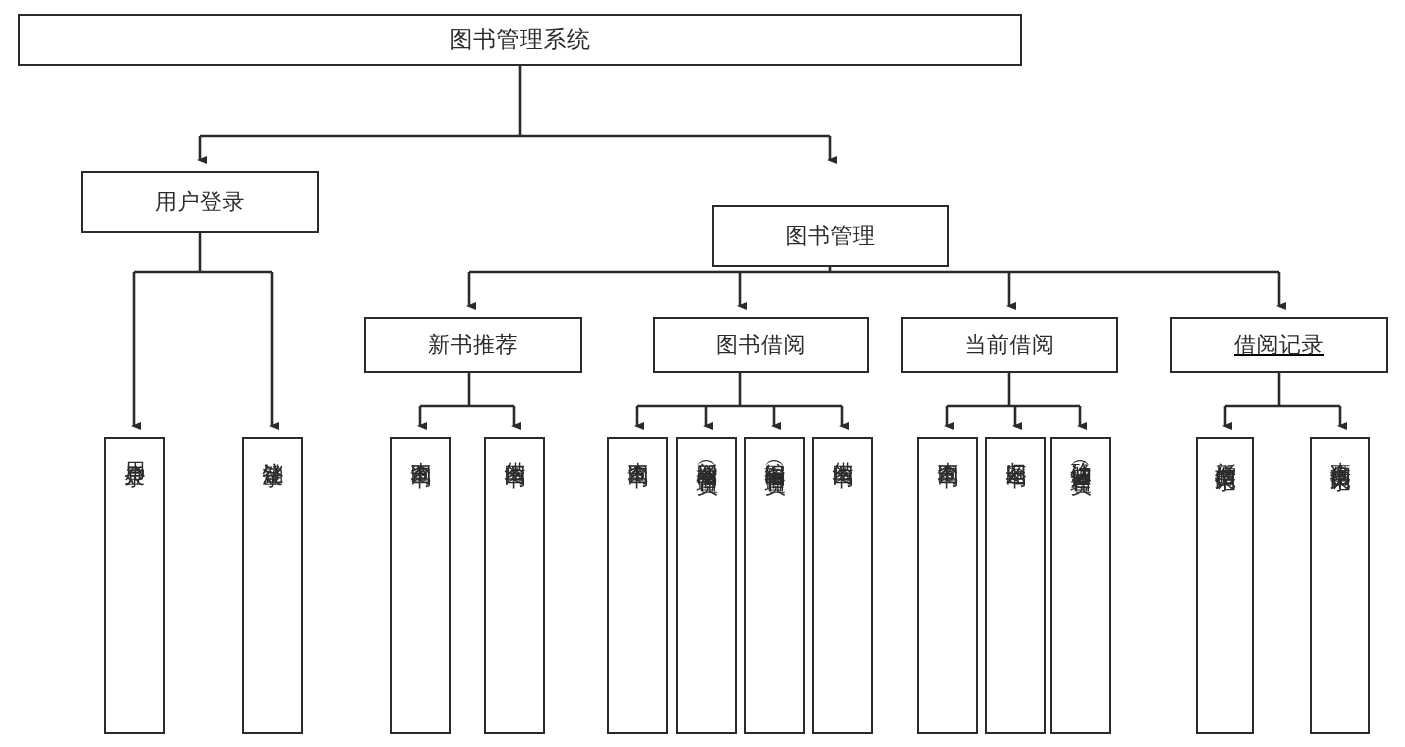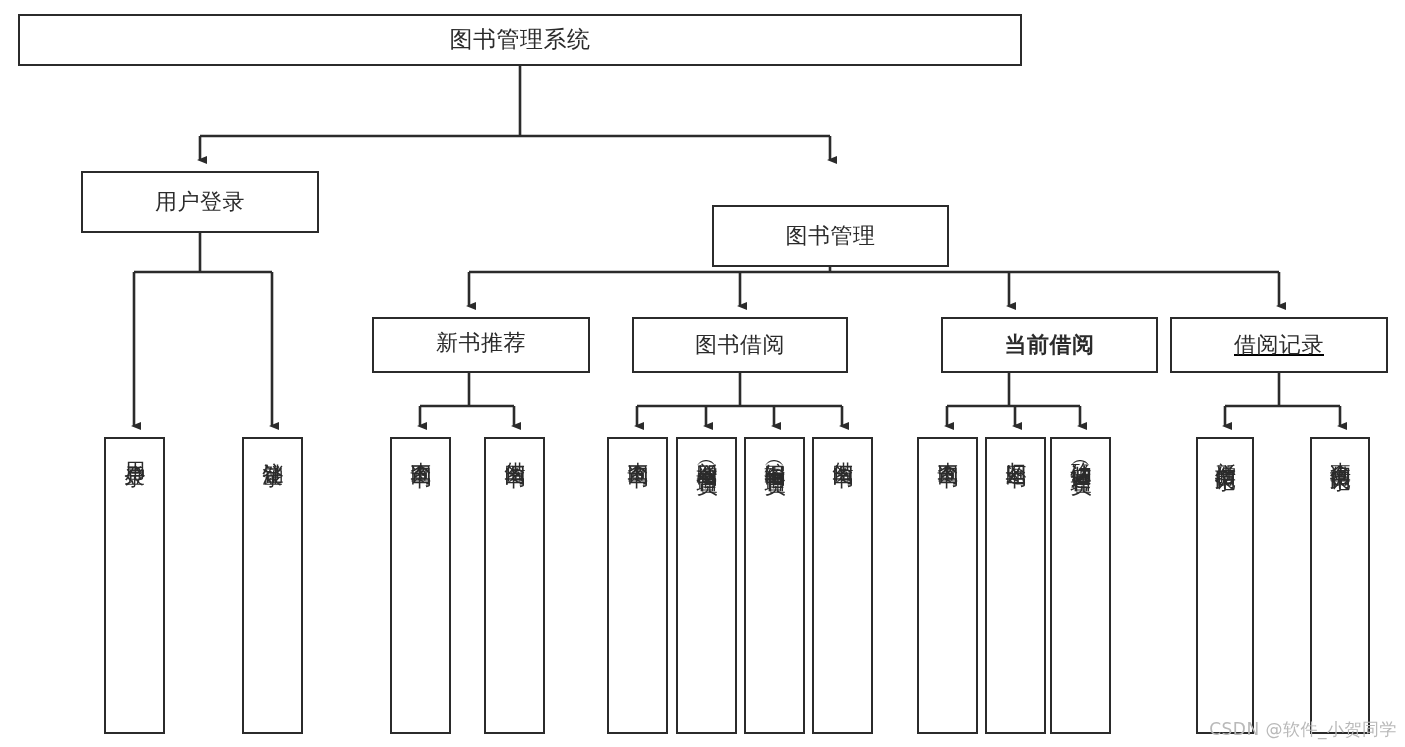--- a/index.html
+++ b/index.html
@@ -120,27 +120,27 @@
   <div id="nodes-layer">
       <div class="node root horizontal" style="left: 18px; top: 14px; width: 1004px; height: 52px;">
         <span class="node-label">图书管理系统</span>
       </div>
       <div class="node level2 horizontal" style="left: 81px; top: 171px; width: 238px; height: 62px;">
         <span class="node-label">用户登录</span>
       </div>
       <div class="node level2 horizontal" style="left: 712px; top: 171px; width: 237px; height: 62px; margin-top: 34px;">
         <span class="node-label">图书管理</span>
       </div>
-      <div class="node level3 horizontal" style="left: 372px; top: 317px; width: 218px; height: 56px; font-family: Liberation Mono, monospace;">
+      <div class="node level3 horizontal" style="left: 364px; top: 317px; width: 218px; height: 56px;">
         <span class="node-label">新书推荐</span>
       </div>
-      <div class="node level3 horizontal" style="left: 632px; top: 317px; width: 216px; height: 56px;">
+      <div class="node level3 horizontal" style="left: 653px; top: 317px; width: 216px; height: 56px;">
         <span class="node-label">图书借阅</span>
       </div>
-      <div class="node level3 horizontal" style="left: 941px; top: 317px; width: 217px; height: 56px; font-weight: bold;">
+      <div class="node level3 horizontal" style="left: 901px; top: 317px; width: 217px; height: 56px;">
         <span class="node-label">当前借阅</span>
       </div>
       <div class="node level3 horizontal" style="left: 1170px; top: 317px; width: 218px; height: 56px; text-decoration: underline;">
         <span class="node-label">借阅记录</span>
       </div>
       <div class="node leaf vertical" style="left: 104px; top: 437px; width: 61px; height: 297px;">
         <span class="node-label">用户登录</span>
       </div>
       <div class="node leaf vertical" style="left: 242px; top: 437px; width: 61px; height: 297px;">
         <span class="node-label">注销登录</span>
@@ -173,15 +173,14 @@
         <span class="node-label">确认归还（管理员）</span>
       </div>
       <div class="node leaf vertical" style="left: 1196px; top: 437px; width: 58px; height: 297px;">
         <span class="node-label">新增借阅记录</span>
       </div>
       <div class="node leaf vertical" style="left: 1310px; top: 437px; width: 60px; height: 297px;">
         <span class="node-label">查询借阅记录</span>
       </div>
     </div>
 
-  <div id="watermark">CSDN @软件_小贺同学</div>
 
 </div>
 
 </body></html>

